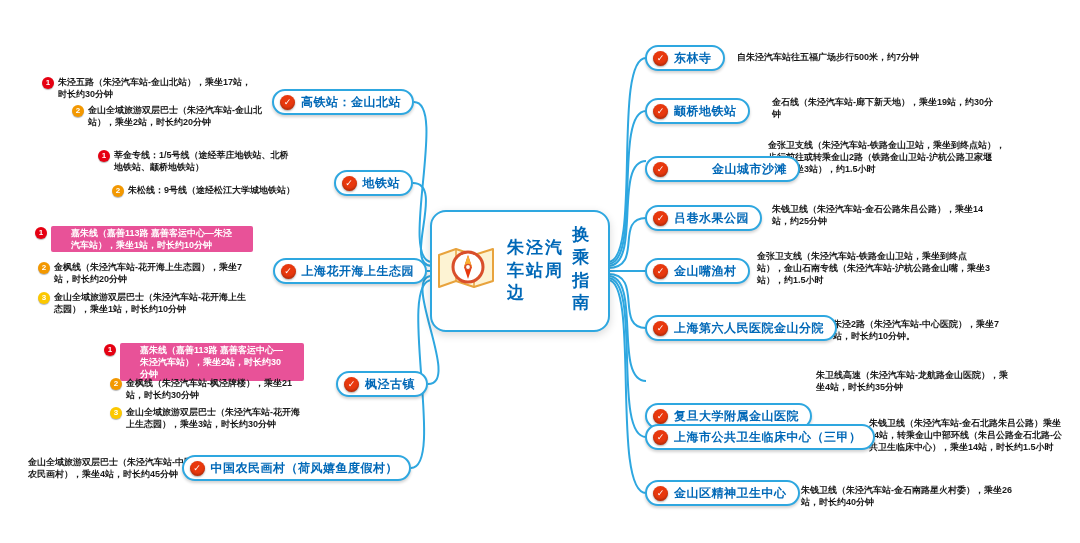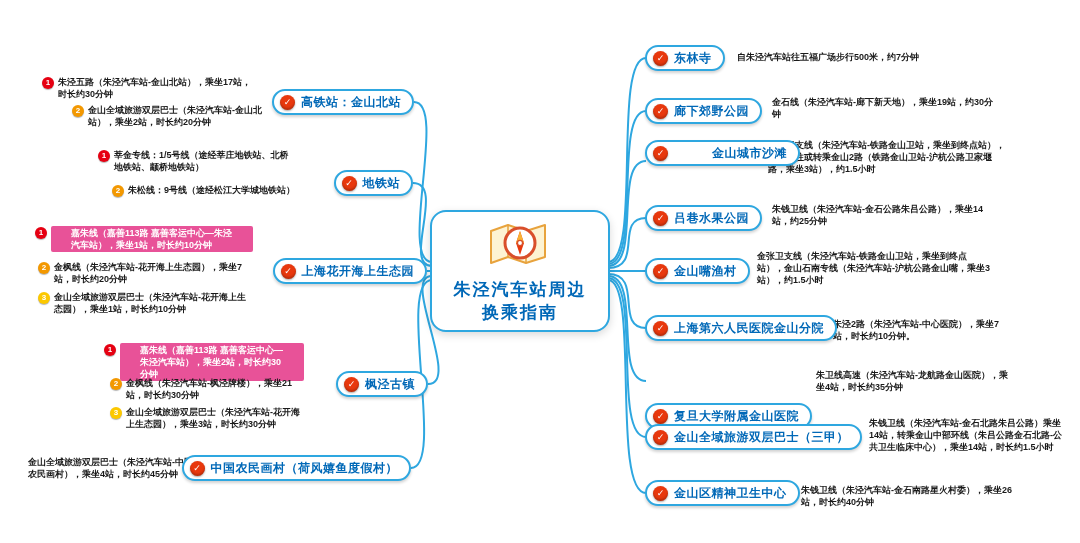--- a/index.html
+++ b/index.html
@@ -18,21 +18,21 @@
   .check{
     width:15px;height:15px;border-radius:50%;background:#e8380d;flex-shrink:0;
     display:flex;align-items:center;justify-content:center;
     box-shadow:0 1px 2px rgba(0,0,0,.35), inset 0 -2px 2px rgba(0,0,0,.2);
   }
   .check::after{content:"✓";color:#fff;font-size:9px;font-weight:bold;line-height:1;}
   .center-node{
     position:absolute;left:430px;top:210px;width:180px;height:122px;z-index:2;
     box-sizing:border-box;background:#fff;border:2px solid #2ea7e0;border-radius:16px;
     box-shadow:0 3px 8px rgba(0,0,0,.15);
-    display:flex;flex-direction:column;align-items:center;justify-content:center;gap:3px;
+    display:flex;flex-direction:row;align-items:center;justify-content:center;gap:3px;
   }
   .center-title{font-size:17px;font-weight:bold;color:#0068b7;letter-spacing:2px;line-height:1.35;}
   .ann{
     position:absolute;z-index:1;display:flex;align-items:flex-start;gap:4px;
     font-size:9px;font-weight:bold;color:#1a1a1a;line-height:1.35;
   }
   .ann-text{display:inline;}
   .ann-text.hl{background:#e85298;color:#fff;padding:1px 20px;border-radius:2px;
     box-decoration-break:clone;-webkit-box-decoration-break:clone;}
   .bullet{
@@ -103,23 +103,23 @@
     <span class="check"></span>
     <span class="node-label">中国农民画村（荷风嬉鱼度假村）</span>
   </div>
 
   <div class="node" style="left:645px;top:45px;">
     <span class="check"></span>
     <span class="node-label">东林寺</span>
   </div>
   <div class="node" style="left:645px;top:98px;">
     <span class="check"></span>
-    <span class="node-label">廊下郊野公园</span>
-  </div>
-  <div class="node" style="left:645px;top:140px;gap:44px;">
+    <span class="node-label">颛桥地铁站</span>
+  </div>
+  <div class="node" style="left:645px;top:156px;gap:44px;">
     <span class="check"></span>
     <span class="node-label">金山城市沙滩</span>
   </div>
   <div class="node" style="left:645px;top:205px;">
     <span class="check"></span>
     <span class="node-label">吕巷水果公园</span>
   </div>
   <div class="node" style="left:645px;top:258px;">
     <span class="check"></span>
     <span class="node-label">金山嘴渔村</span>
@@ -127,21 +127,21 @@
   <div class="node" style="left:645px;top:315px;">
     <span class="check"></span>
     <span class="node-label">上海第六人民医院金山分院</span>
   </div>
   <div class="node" style="left:645px;top:368px;margin-top:35px;">
     <span class="check"></span>
     <span class="node-label">复旦大学附属金山医院</span>
   </div>
   <div class="node" style="left:645px;top:424px;">
     <span class="check"></span>
-    <span class="node-label">金山全域旅游双层巴士（三甲）</span>
+    <span class="node-label">上海市公共卫生临床中心（三甲）</span>
   </div>
   <div class="node" style="left:645px;top:480px;">
     <span class="check"></span>
     <span class="node-label">金山区精神卫生中心</span>
   </div>
 
   <div class="ann" style="left:42px;top:76px;width:215px;">
     <span class="bullet b1">1</span>
     <span class="ann-text">朱泾五路（朱泾汽车站-金山北站），乘坐17站，时长约30分钟</span>
   </div>

